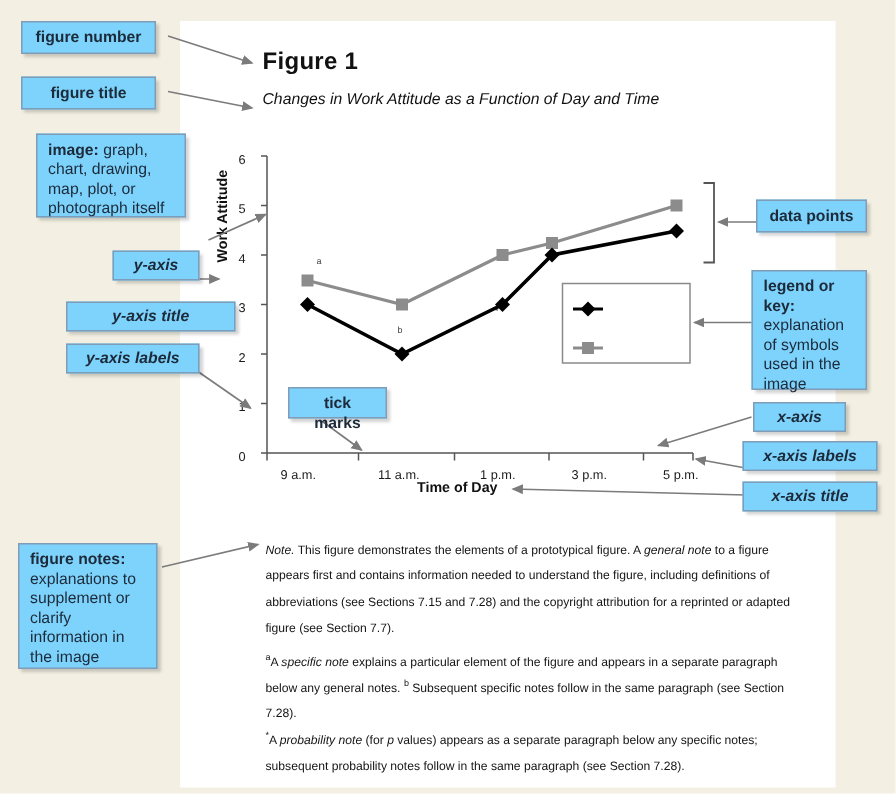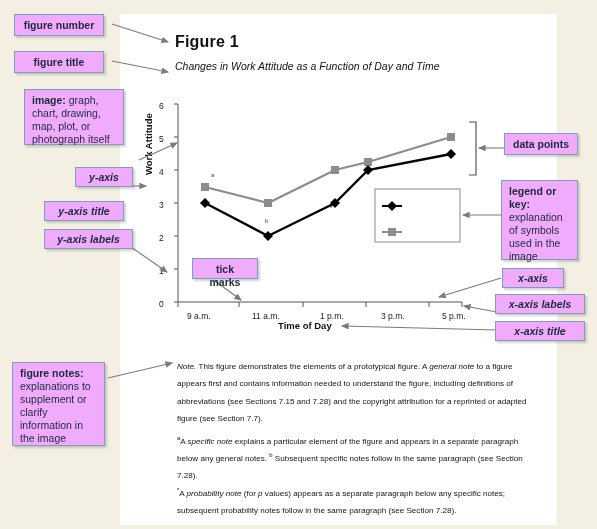--- a/index.html
+++ b/index.html
@@ -25,21 +25,21 @@
     position: absolute;
     left: 120px;
     top: 14px;
     width: 437px;
     height: 511px;
     background: #ffffff;
   }
   
   .callout {
     position: absolute;
-    background: #f0abfc;
+    background: #7dd3fc;
     border: 1px solid #7f9db9;
     box-shadow: 2px 2px 2px rgba(0,0,0,0.18);
     color: #1c2a3a;
     font-size: 10.5px;
     line-height: 13px;
     padding: 4px 7px;
     box-sizing: border-box;
     font-family: "Liberation Sans", sans-serif;
   }
   .callout.bold { font-weight: bold; }
@@ -245,21 +245,21 @@
   </div>
 
   <div class="callout" style="left:24px; top:89px; width:100px; height:56px;">
     <span class="lead">image:</span><span> graph, chart, drawing, map, plot, or photograph itself</span>
   </div>
 
   <div class="callout center" style="left:75px; top:167px; width:58px; height:20px; padding-top:3px;">
     <span class="ital">y-axis</span>
   </div>
 
-  <div class="callout center" style="left:44px; top:201px; width:80px; height:20px; padding-top:3px;">
+  <div class="callout center" style="left:44px; top:201px; width:113px; height:20px; padding-top:3px;">
     <span class="ital">y-axis title</span>
   </div>
 
   <div class="callout center" style="left:44px; top:229px; width:89px; height:20px; padding-top:3px;">
     <span class="ital">y-axis labels</span>
   </div>
 
   <div class="callout bold center" style="left:192px; top:258px; width:66px; height:21px; padding-top:4px;">
     <span>tick marks</span>
   </div>

